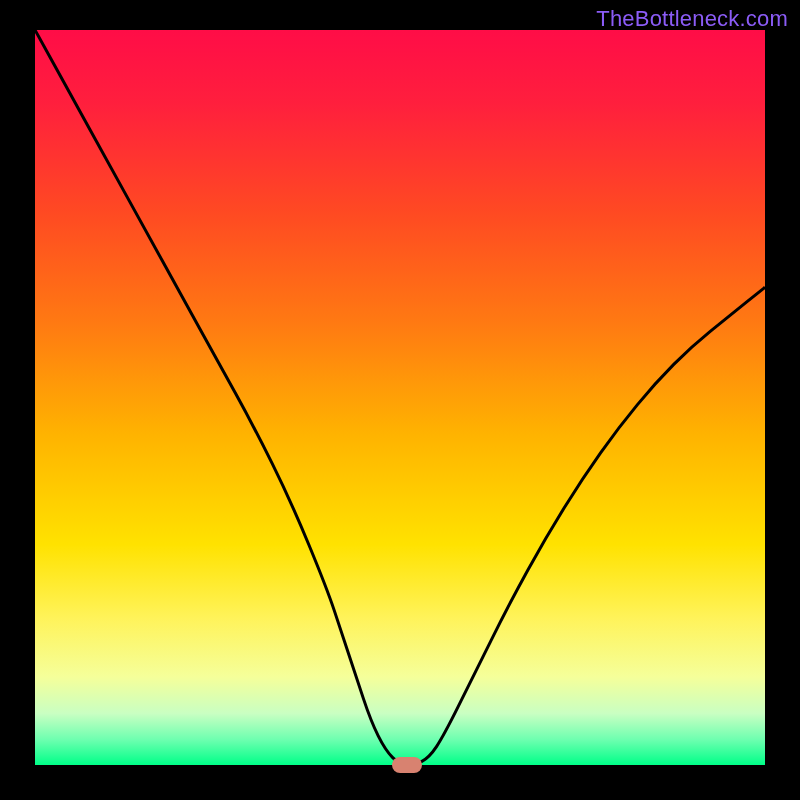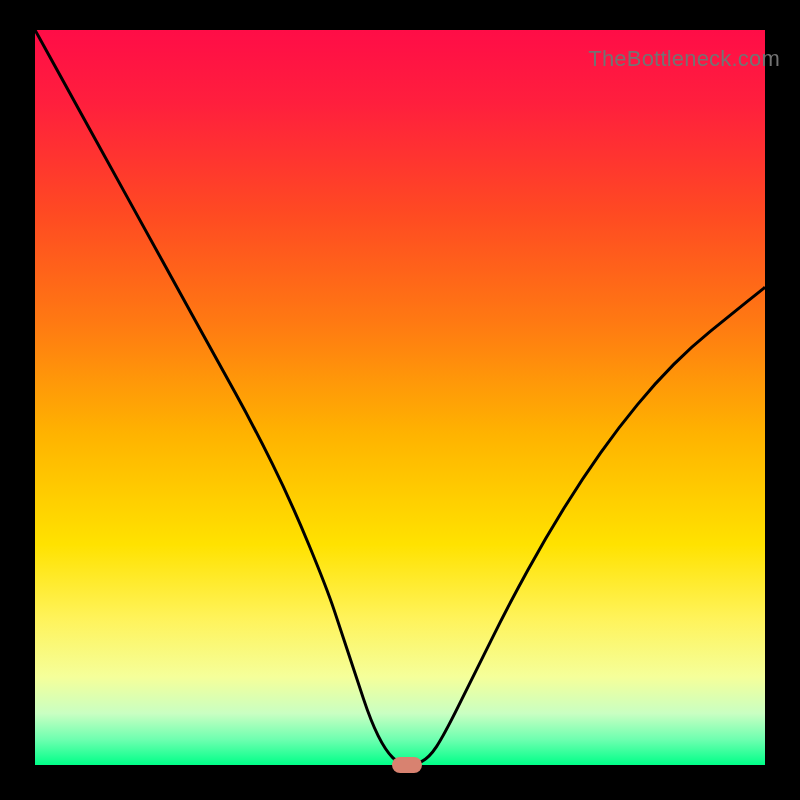--- a/index.html
+++ b/index.html
@@ -13,27 +13,26 @@
   }
   .frame {
     position: relative;
     width: 800px;
     height: 800px;
     background: #000;
   }
   .watermark {
     position: absolute;
     top: 6px;
-    right: 20px;
-    color: #737373;
+    right: 12px;
+    color: #8b5cf6;
     font-size: 22px;
     font-weight: 500;
     letter-spacing: 0.2px;
     z-index: 10;
-    margin-top: 40px;
   }
   .plot-area {
     position: absolute;
     left: 35px;
     top: 30px;
     width: 730px;
     height: 735px;
   }
   .plot-svg {
     width: 100%;

